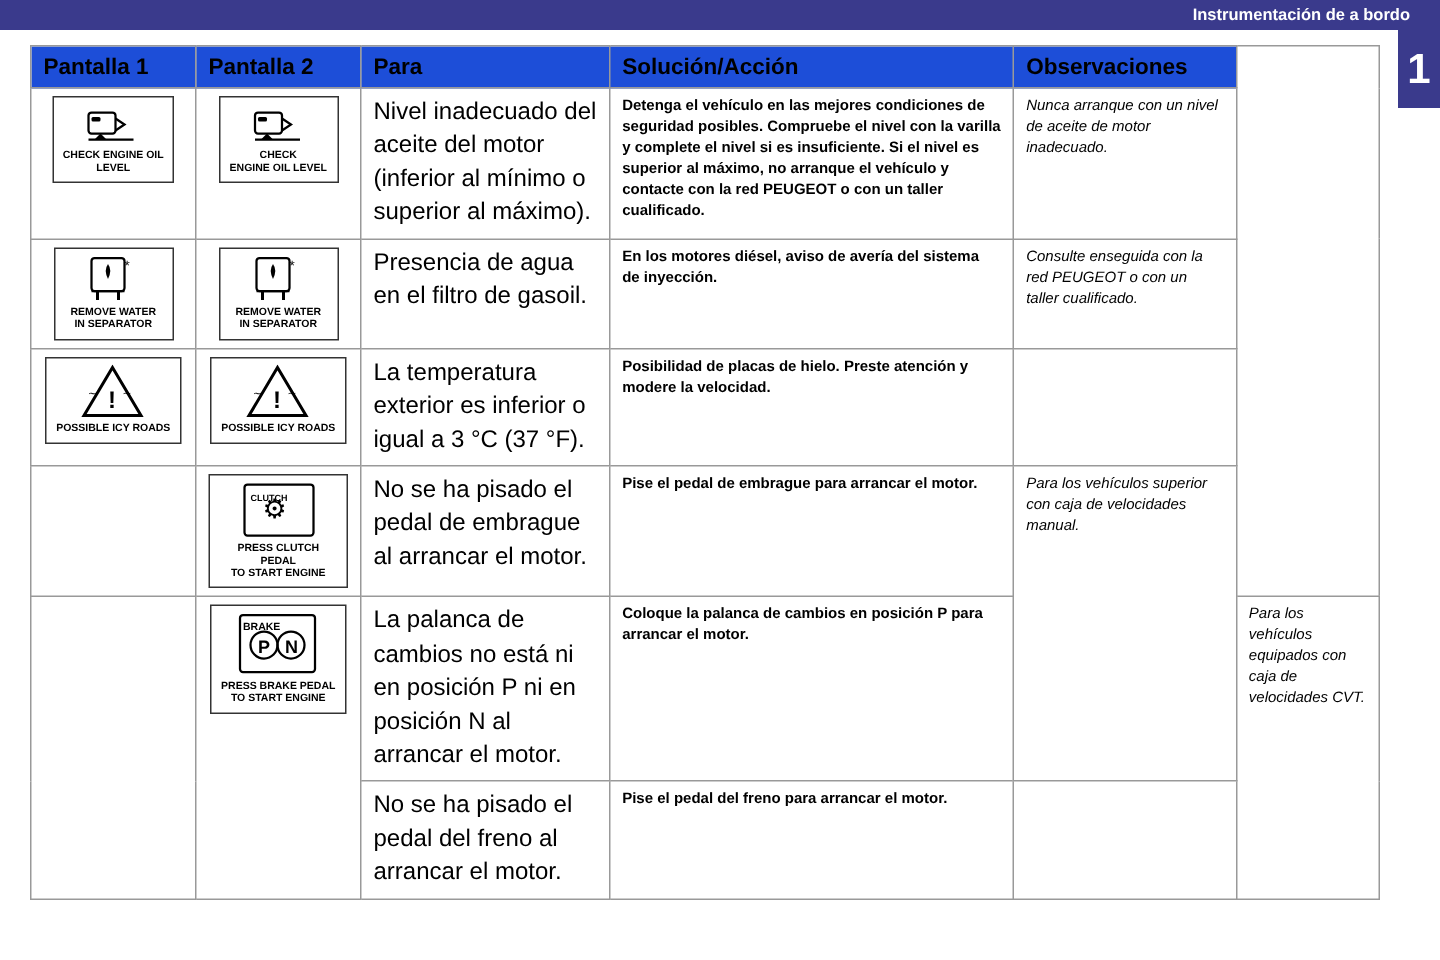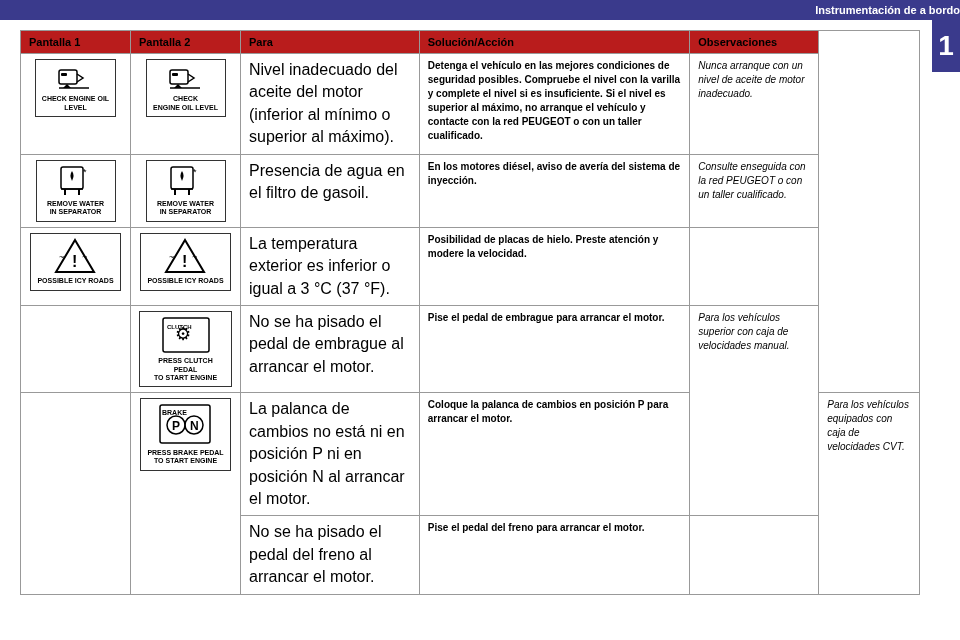--- a/index.html
+++ b/index.html
@@ -13,20 +13,21 @@
       position: relative;
     }
 
     .top-bar {
       width: 100%;
       height: 20px;
       background: #3a3a8c;
       display: flex;
       align-items: center;
       justify-content: flex-end;
+      padding-right: 20px;
     }
 
     .top-bar-title {
       color: #fff;
       font-size: 11px;
       font-weight: bold;
     }
 
     .chapter-number {
       position: absolute;
@@ -47,26 +48,26 @@
     }
 
     .main-table {
       width: 100%;
       border-collapse: collapse;
       border: 1px solid #999;
       font-size: 10px;
     }
 
     .main-table th {
-      background: #b91c1c;
+      background: #1d4ed8;
       border: 1px solid #999;
       padding: 5px 8px;
       text-align: left;
       font-weight: bold;
-      font-size: 11px;
+      font-size: 15px;
     }
 
     .main-table td {
       border: 1px solid #999;
       padding: 5px 8px;
       vertical-align: top;
     }
 
     .icon-cell {
       width: 110px;

